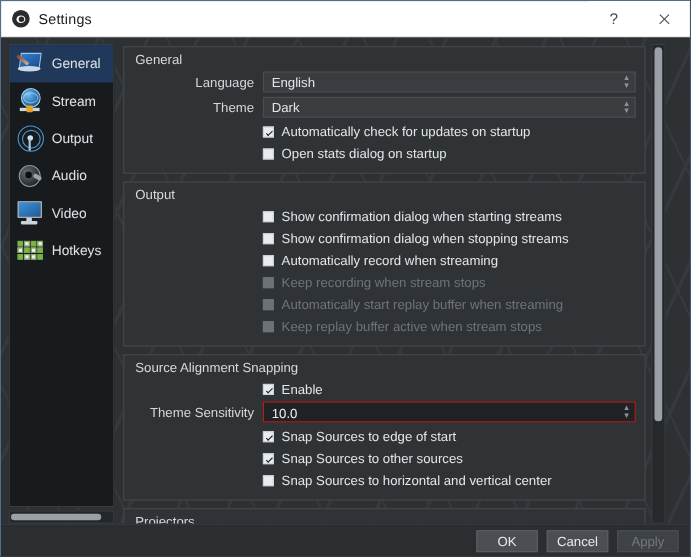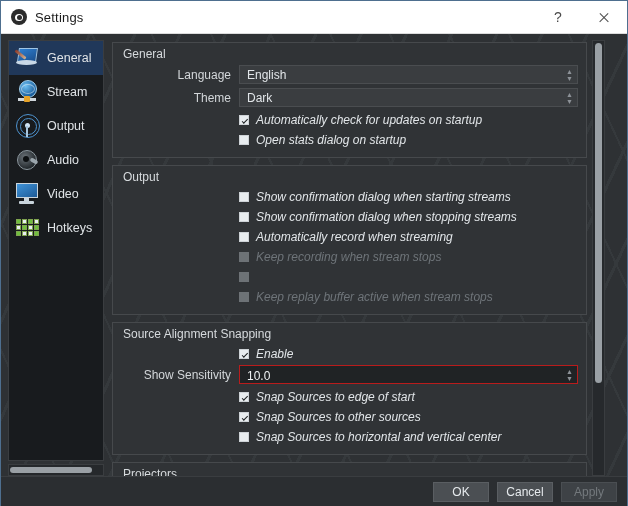--- a/index.html
+++ b/index.html
@@ -165,21 +165,21 @@
     display:flex;flex-direction:column;align-items:center;justify-content:center;
     color:#8d9298;font-size:7px;line-height:7px;
   }
   .spinbox{
     flex:1 1 auto;height:19px;background:#202325;border:1px solid #b91c1c;
     box-sizing:border-box;display:flex;align-items:flex-end;position:relative;
   }
   .spinbox .val{font-size:12px;color:#eef1f3;padding-left:7px;}
 
   .chk-row{
-    display:flex;align-items:center;height:19px;margin-bottom:1px;padding-left:118px;font-style:italic;
+    display:flex;align-items:center;height:19px;margin-bottom:1px;padding-left:118px;
   }
   .chk{
     width:10px;height:10px;flex:0 0 auto;margin-right:7px;box-sizing:border-box;
     background:#e8ecef;border:1px solid #cdd2d6;position:relative;
   }
   .chk.checked:after{
     content:"";position:absolute;left:2px;top:3.3px;width:5px;height:2.4px;
     border-left:1.6px solid #1d2023;border-bottom:1.6px solid #1d2023;
     transform:rotate(-45deg);
   }
@@ -344,37 +344,38 @@
           <div class="chk-row">
             <span class="chk"></span>
             <span class="chk-label">Automatically record when streaming</span>
           </div>
           <div class="chk-row">
             <span class="chk disabled"></span>
             <span class="chk-label disabled">Keep recording when stream stops</span>
           </div>
           <div class="chk-row">
             <span class="chk disabled"></span>
+            <span class="chk-label disabled">Automatically start replay buffer when streaming</span>
           </div>
           <div class="chk-row">
             <span class="chk disabled"></span>
             <span class="chk-label disabled">Keep replay buffer active when stream stops</span>
           </div>
         </div>
 
         <div class="group">
           <span class="glabel">Source Alignment Snapping</span>
 
           <div class="chk-row">
             <span class="chk checked"></span>
             <span class="chk-label">Enable</span>
           </div>
 
           <div class="row">
-            <span class="rlabel">Show Sensitivity</span>
+            <span class="rlabel">Theme Sensitivity</span>
             <div class="spinbox">
               <span class="val">10.0</span>
               <span class="spin">▲<br>▼</span>
             </div>
           </div>
 
           <div class="chk-row">
             <span class="chk checked"></span>
             <span class="chk-label">Snap Sources to edge of start</span>
           </div>

